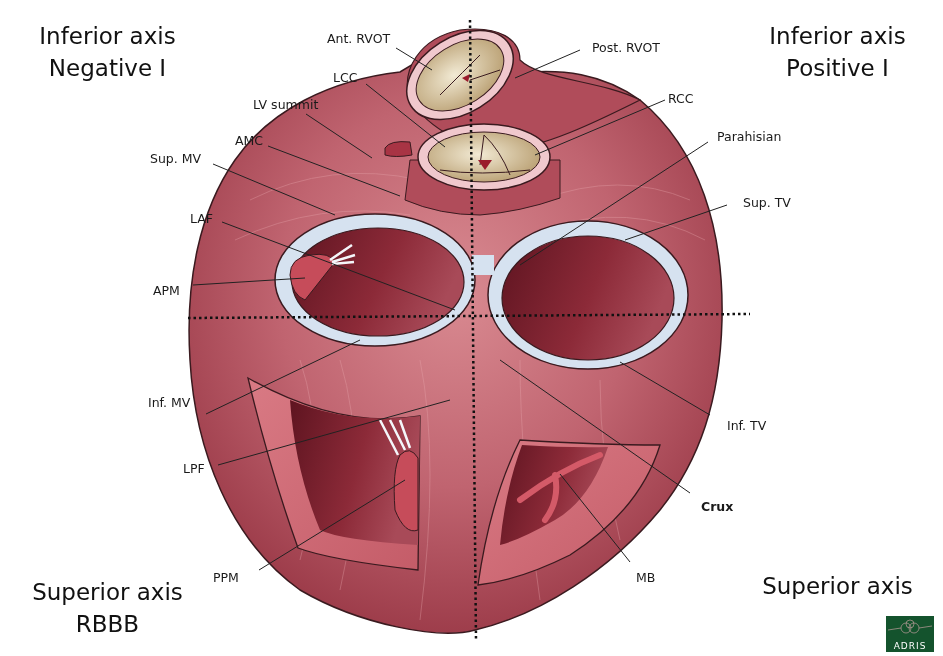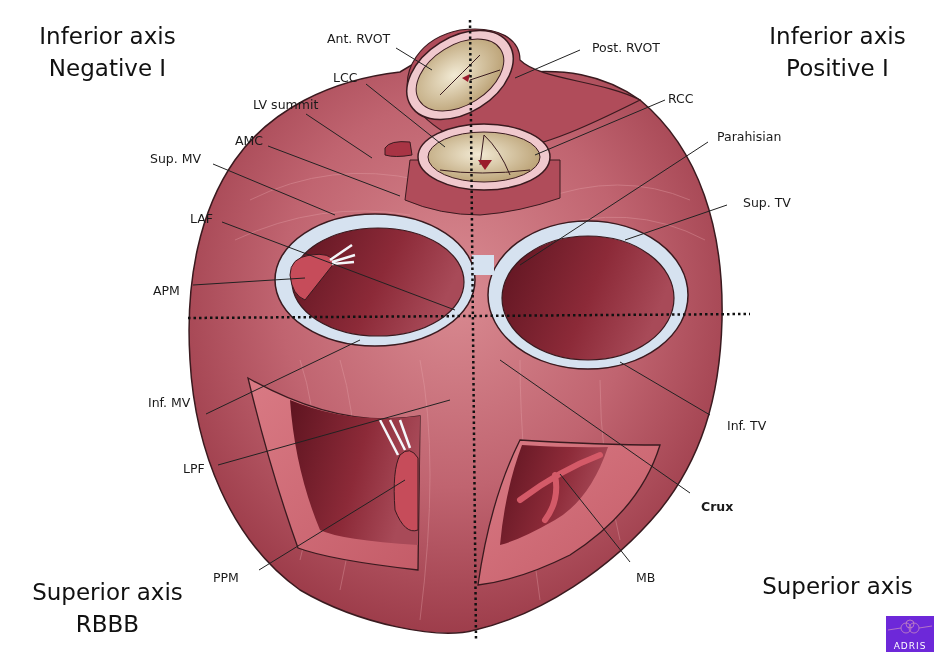--- a/index.html
+++ b/index.html
@@ -1,21 +1,21 @@
 <!DOCTYPE html>
 <html><head>
 <meta charset="utf-8">
 <style>
   html, body { margin:0; padding:0; background:#ffffff; }
   body { width:943px; height:656px; position:relative; overflow:hidden; font-family:"DejaVu Sans", sans-serif; }
   #stage { position:absolute; left:0; top:0; width:943px; height:656px; }
   .quad { position:absolute; text-align:center; color:#111; font-family:"DejaVu Sans", sans-serif; font-size:23px; line-height:32px; }
   .quad span { display:block; }
   .lbl { position:absolute; color:#1a1a1a; font-family:"DejaVu Sans", sans-serif; font-size:12.5px; line-height:15px; white-space:nowrap; }
-  #logo { position:absolute; left:886px; top:616px; width:48px; height:36px; background:#6d28d9; overflow:hidden; }
+  #logo { position:absolute; left:886px; top:616px; width:48px; height:36px; background:#14532d; overflow:hidden; }
   #logo .txt { position:absolute; left:0; right:0; bottom:1px; text-align:center; color:#fff; font-size:9px; letter-spacing:1px; font-family:"DejaVu Sans", sans-serif; }
 </style>
 </head>
 <body>
 
 <div id="stage">
   <svg width="943" height="656" viewBox="0 0 943 656" style="position:absolute;left:0;top:0;">
     <defs>
       <radialGradient id="gMyo" cx="50%" cy="42%" r="60%">
         <stop offset="0%" stop-color="#d98a91"></stop>

